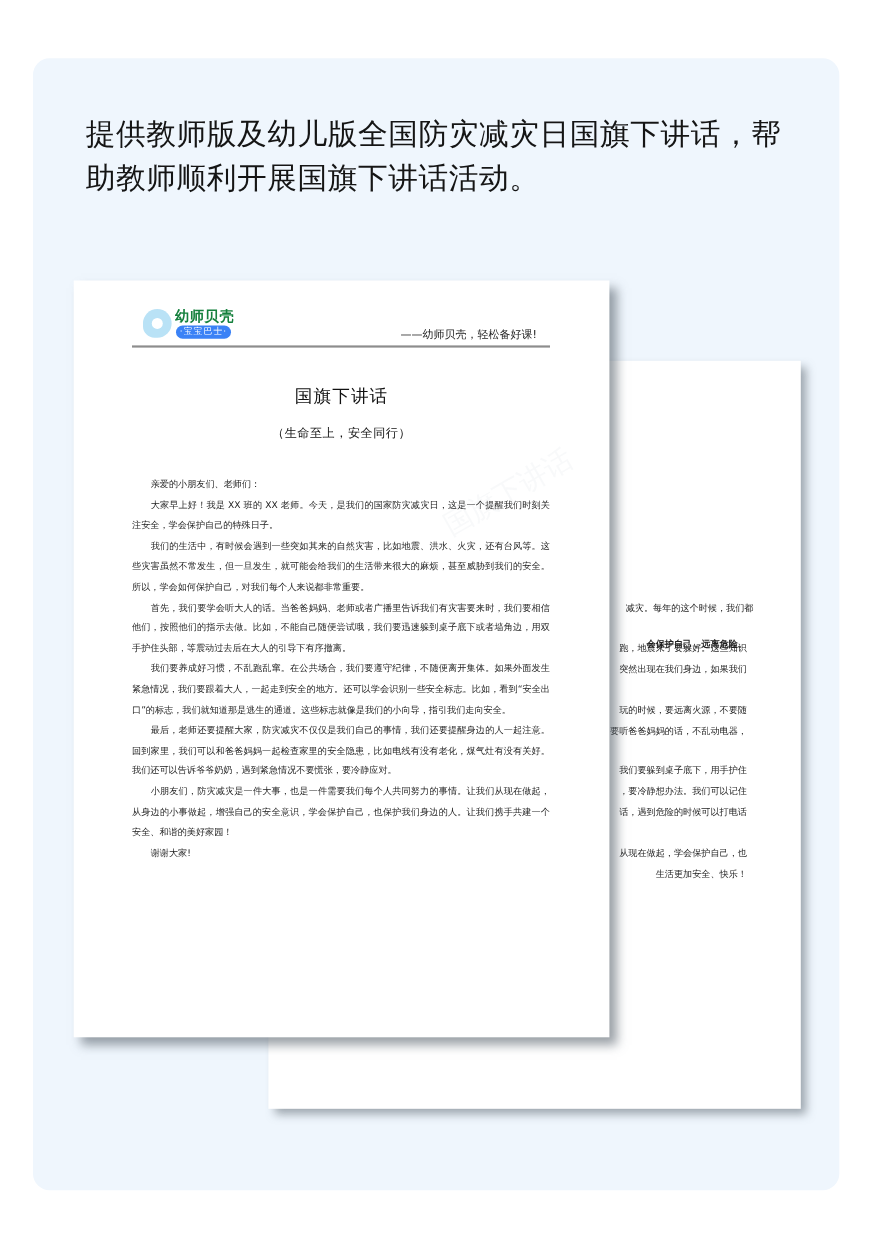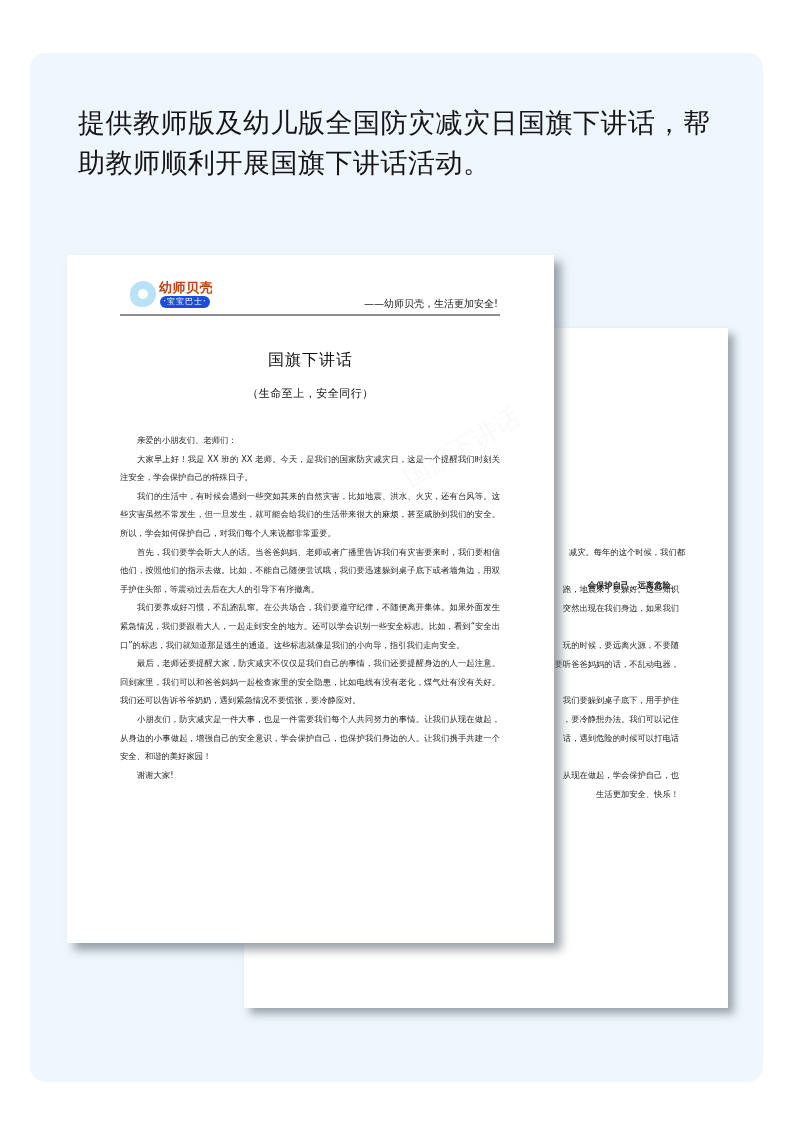--- a/index.html
+++ b/index.html
@@ -35,26 +35,26 @@
     .logo { position: absolute; left: 63px; top: 24px; width: 85px; height: 32px; }
     .logo-shell {
       position: absolute; left: 0; top: 2px; width: 26px; height: 26px;
       border-radius: 50% 50% 50% 40%; background: #b9e2f6;
     }
     .logo-shell::after {
       content: ""; position: absolute; left: 8px; top: 8px; width: 10px; height: 10px;
       border-radius: 50%; background: #ffffff;
     }
     .logo-name {
-      position: absolute; left: 29px; top: 0; font-size: 13px; color: #c2410c;
+      position: absolute; left: 29px; top: 0; font-size: 13px; color: #15803d;
       font-weight: bold; letter-spacing: 0.5px; white-space: nowrap;
     }
     .logo-sub {
       position: absolute; left: 30px; top: 17px; width: 50px; height: 12px;
-      border-radius: 6px; background: #1d4ed8; color: #ffffff; font-size: 8px;
+      border-radius: 6px; background: #3b82f6; color: #ffffff; font-size: 8px;
       line-height: 12px; text-align: center; letter-spacing: 1px;
     }
     .doc-title {
       position: absolute; left: 0; width: 100%; top: 95px; text-align: center;
       font-size: 16px; color: #111; letter-spacing: 1px;
     }
     .doc-subtitle {
       position: absolute; left: 0; width: 100%; top: 131px; text-align: center;
       font-size: 11px; color: #111; letter-spacing: 0.5px;
     }
@@ -98,21 +98,21 @@
         <div class="back-line" style="top: 480px; left: 300px; right: auto;">!</div>
       </div>
   </div>
 
   <div class="page page-front">
     <div class="logo">
       <div class="logo-shell"></div>
       <div class="logo-name">幼师贝壳</div>
       <div class="logo-sub">·宝宝巴士·</div>
     </div>
-    <div class="slogan" style="left:297px; top:42px;">——幼师贝壳，生活更加安全!</div>
+    <div class="slogan" style="left:297px; top:42px;">——幼师贝壳，轻松备好课!</div>
     <div class="rule" style="left:53px; top:59px; width:380px;"></div>
 
     <div class="watermark" style="left:330px; top:175px;">国旗下讲话</div>
 
     <div class="doc-title">国旗下讲话</div>
     <div class="doc-subtitle">（生命至上，安全同行）</div>
 
     <div class="body-text">
       <p>亲爱的小朋友们、老师们：</p>
       <p>大家早上好！我是 XX 班的 XX 老师。今天，是我们的国家防灾减灾日，这是一个提醒我们时刻关注安全，学会保护自己的特殊日子。</p>

